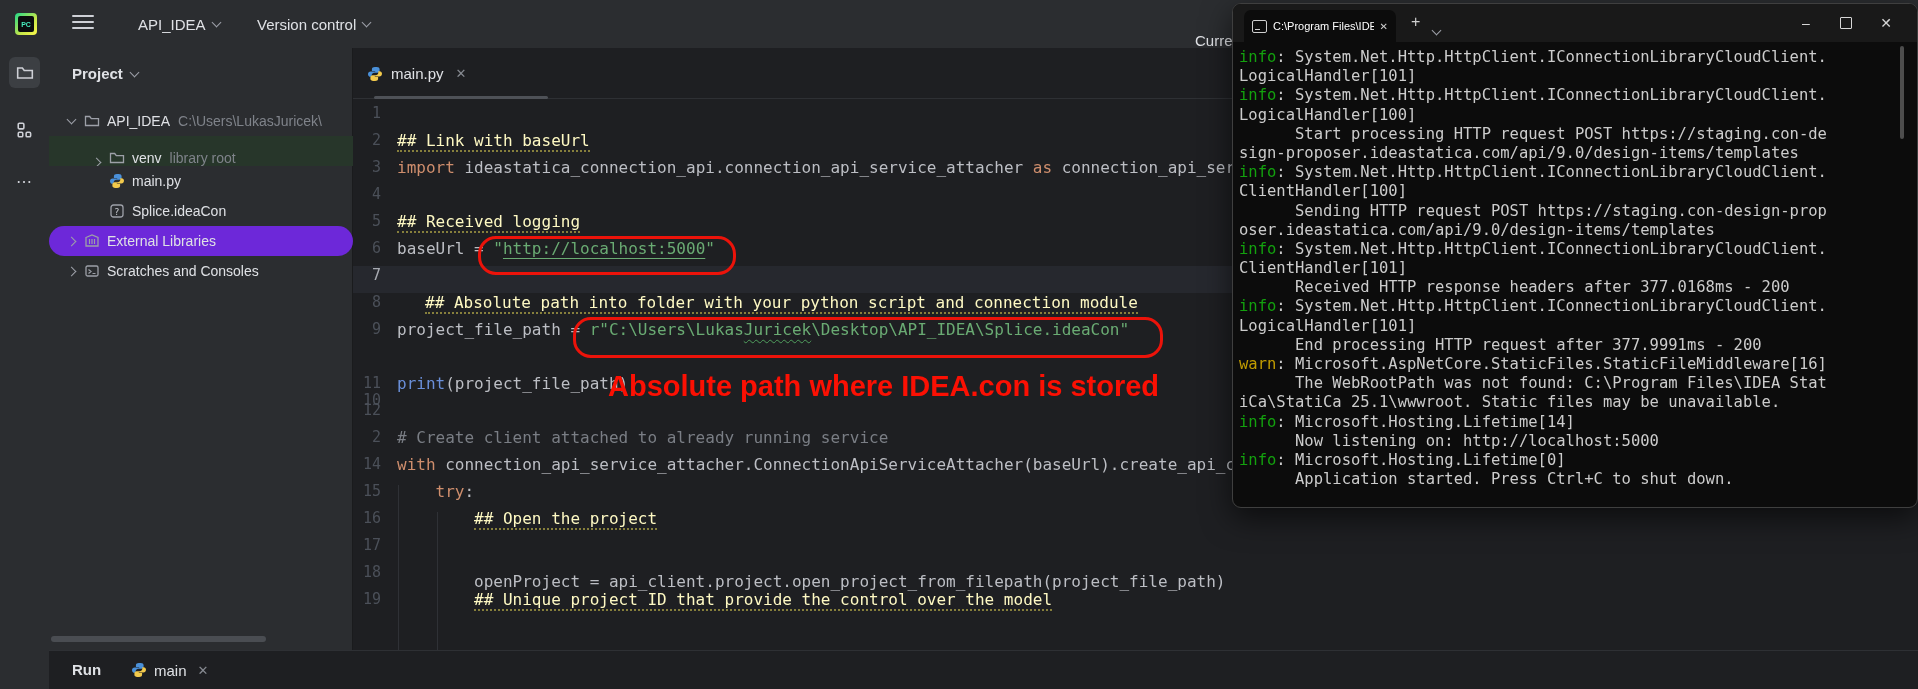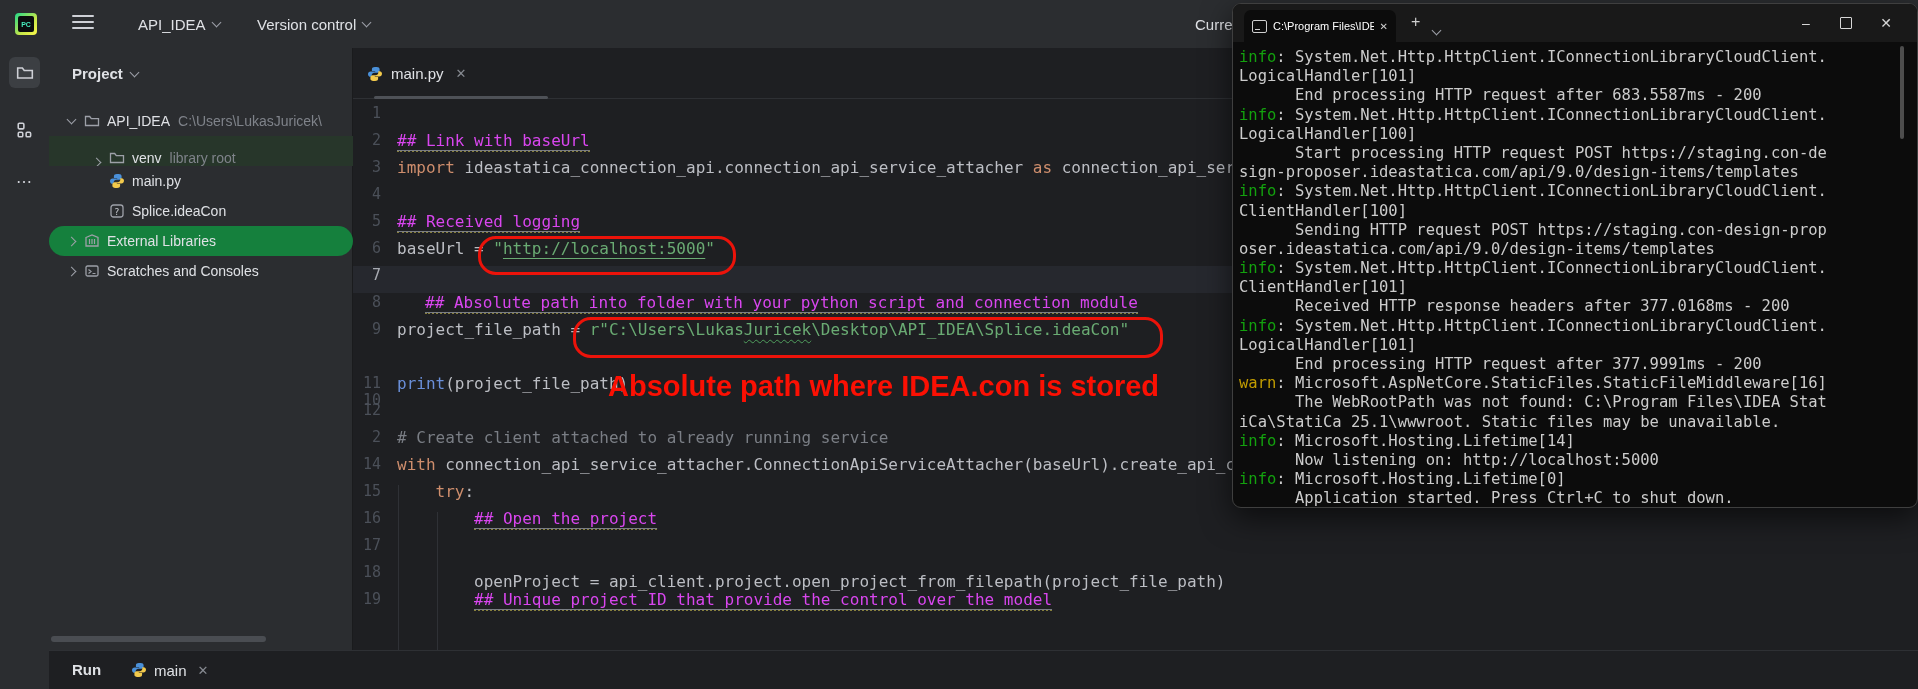--- a/index.html
+++ b/index.html
@@ -10,35 +10,35 @@
   .pclogo{position:absolute;left:15px;top:13px;width:22px;height:22px;border-radius:4px;
           background:linear-gradient(135deg,#21d789,#c6e649 60%,#fcf84a);padding:0;display:flex;align-items:center;justify-content:center;}
   .pclogo .inner{width:16px;height:16px;background:#0b0c0d;border-radius:2px;display:flex;align-items:center;justify-content:center;
           font-size:7px;font-weight:bold;color:#47ebbc;letter-spacing:0;}
   .hamburger{position:absolute;left:72px;top:15px;width:22px;height:16px;cursor:pointer;}
   .hamburger i{display:block;height:2px;background:#ced0d6;margin:0 0 4px 0;border-radius:1px;}
   .tb-item{position:absolute;top:0;height:48px;display:flex;align-items:center;gap:7px;font-size:15px;color:#dfe1e5;cursor:pointer;}
   .chev{display:inline-block;width:6px;height:6px;border-right:1.6px solid #9da0a8;border-bottom:1.6px solid #9da0a8;}
   .chev.down{transform:rotate(45deg);margin-top:-3px;}
   .chev.right{transform:rotate(-45deg);}
-  .tb-current{position:absolute;left:1195px;top:0;height:48px;display:flex;align-items:center;
+  .tb-current{position:absolute;left:1195px;top:16px;height:48px;display:flex;align-items:center;
               font-size:15px;color:#dfe1e5;width:37px;overflow:hidden;white-space:nowrap;}
   
   .activitybar{position:absolute;left:0;top:48px;width:49px;height:641px;background:#2b2d30;}
   .act-btn{position:absolute;left:9px;width:31px;height:31px;border-radius:6px;display:flex;align-items:center;justify-content:center;cursor:pointer;}
   .act-btn.active{background:#3c3f43;}
   .act-btn svg{stroke:#ced0d6;fill:none;stroke-width:1.4;}
   .act-more{color:#ced0d6;font-size:16px;letter-spacing:1px;}
   
   .project{position:absolute;left:49px;top:48px;width:304px;height:602px;background:#2b2d30;border-right:1px solid #1a1b1d;box-sizing:border-box;}
   .proj-head{position:absolute;left:23px;top:17px;display:flex;align-items:center;gap:8px;font-size:15px;font-weight:700;cursor:pointer;}
   .tree{position:absolute;left:0;top:58px;width:100%;}
   .trow{position:relative;height:30px;display:flex;align-items:center;font-size:14px;white-space:nowrap;cursor:pointer;width:304px;overflow:hidden;box-sizing:border-box;}
   .trow.green{background:#27362a;align-items:flex-end;}
-  .trow.gray{background:#15803d;border-radius:15px;}
+  .trow.gray{background:#6d28d9;border-radius:15px;}
   .trow .chevbox{width:10px;display:inline-flex;justify-content:center;margin-right:7px;flex:none;}
   .trow .ic{width:17px;height:17px;margin-right:7px;flex:none;display:inline-flex;align-items:center;justify-content:center;}
   .trow .lbl{color:#dfe1e5;}
   .trow .sfx{color:#7f838a;margin-left:8px;}
   .proj-hscroll{position:absolute;left:2px;top:588px;width:215px;height:6px;border-radius:3px;background:#4a4d52;}
   
   .editor{position:absolute;left:353px;top:48px;width:1565px;height:602px;background:#1e1f22;}
   .tabbar{position:absolute;left:0;top:0;width:100%;height:51px;border-bottom:1px solid #2e3034;box-sizing:border-box;}
   .edtab{position:absolute;left:14px;top:0;height:51px;display:flex;align-items:center;gap:8px;font-size:15px;color:#dfe1e5;cursor:pointer;}
   .edtab .x, .runtab .x{color:#868a91;font-size:13px;margin-left:4px;}
@@ -47,21 +47,21 @@
   .curline{position:absolute;left:0;right:0;top:167px;height:27px;background:#26282e;}
   .lnum{position:absolute;left:2px;width:26px;text-align:right;height:27px;line-height:27px;
         font:15px "DejaVu Sans Mono",monospace;color:#4b5059;}
   .lnum.cur{color:#a8abb2;}
   .cl{position:absolute;left:44px;height:27px;line-height:27px;white-space:pre;font:16px "DejaVu Sans Mono",monospace;color:#bcbec4;}
   .cl .kw{color:#cf8e6d;}
   .cl .str{color:#6aab73;}
   .cl .strl{color:#6aab73;text-decoration:underline;text-underline-offset:4px;}
   .cl .strt{color:#6aab73;text-decoration:underline wavy #4f9e5d;text-decoration-thickness:1px;text-underline-offset:4px;}
   .cl .cmt{color:#7a7e85;}
-  .cl .doc{color:#d946ef;text-decoration:underline;text-decoration-color:#7a7e85;text-underline-offset:4px;
+  .cl .doc{color:#fef9c3;text-decoration-color:#7a7e85;text-underline-offset:4px;
            border-bottom:2px dotted rgba(170,160,70,.75);}
   .cl .fn{color:#6a8fd9;}
   .iguide{position:absolute;width:1px;background:#2f3136;}
   
   .rnote-ellipse{position:absolute;border:3.5px solid #ec130a;border-radius:18px;pointer-events:none;}
   .rnote-text{position:absolute;color:#fb1003;font-size:29px;font-weight:600;font-family:"Liberation Sans",sans-serif;white-space:nowrap;}
   
   .bottombar{position:absolute;left:49px;top:650px;width:1869px;height:37px;background:#1e1f22;border-top:1px solid #2e3034;box-sizing:border-box;}
   .run-label{position:absolute;left:23px;top:10px;font-size:15px;font-weight:700;color:#dfe1e5;}
   .runtab{position:absolute;left:82px;top:0;height:38px;display:flex;align-items:center;gap:7px;font-size:15px;color:#dfe1e5;cursor:pointer;}
@@ -302,21 +302,20 @@
       <div class="term-ctl" style="left:593px;">
         <span class="maxbox"></span>
       </div>
       <div class="term-ctl" style="left:633px;">
         <span>✕</span>
       </div>
     </div>
     <div class="console" id="console">
         <div class="cline"><span class="info">info</span><span>: System.Net.Http.HttpClient.IConnectionLibraryCloudClient.</span></div>
         <div class="cline"><span>LogicalHandler[101]</span></div>
-        <div class="cline"><span>      End processing HTTP request after 683.5587ms - 200</span></div>
         <div class="cline"><span class="info">info</span><span>: System.Net.Http.HttpClient.IConnectionLibraryCloudClient.</span></div>
         <div class="cline"><span>LogicalHandler[100]</span></div>
         <div class="cline"><span>      Start processing HTTP request POST https://staging.con-de</span></div>
         <div class="cline"><span>sign-proposer.ideastatica.com/api/9.0/design-items/templates</span></div>
         <div class="cline"><span class="info">info</span><span>: System.Net.Http.HttpClient.IConnectionLibraryCloudClient.</span></div>
         <div class="cline"><span>ClientHandler[100]</span></div>
         <div class="cline"><span>      Sending HTTP request POST https://staging.con-design-prop</span></div>
         <div class="cline"><span>oser.ideastatica.com/api/9.0/design-items/templates</span></div>
         <div class="cline"><span class="info">info</span><span>: System.Net.Http.HttpClient.IConnectionLibraryCloudClient.</span></div>
         <div class="cline"><span>ClientHandler[101]</span></div>

